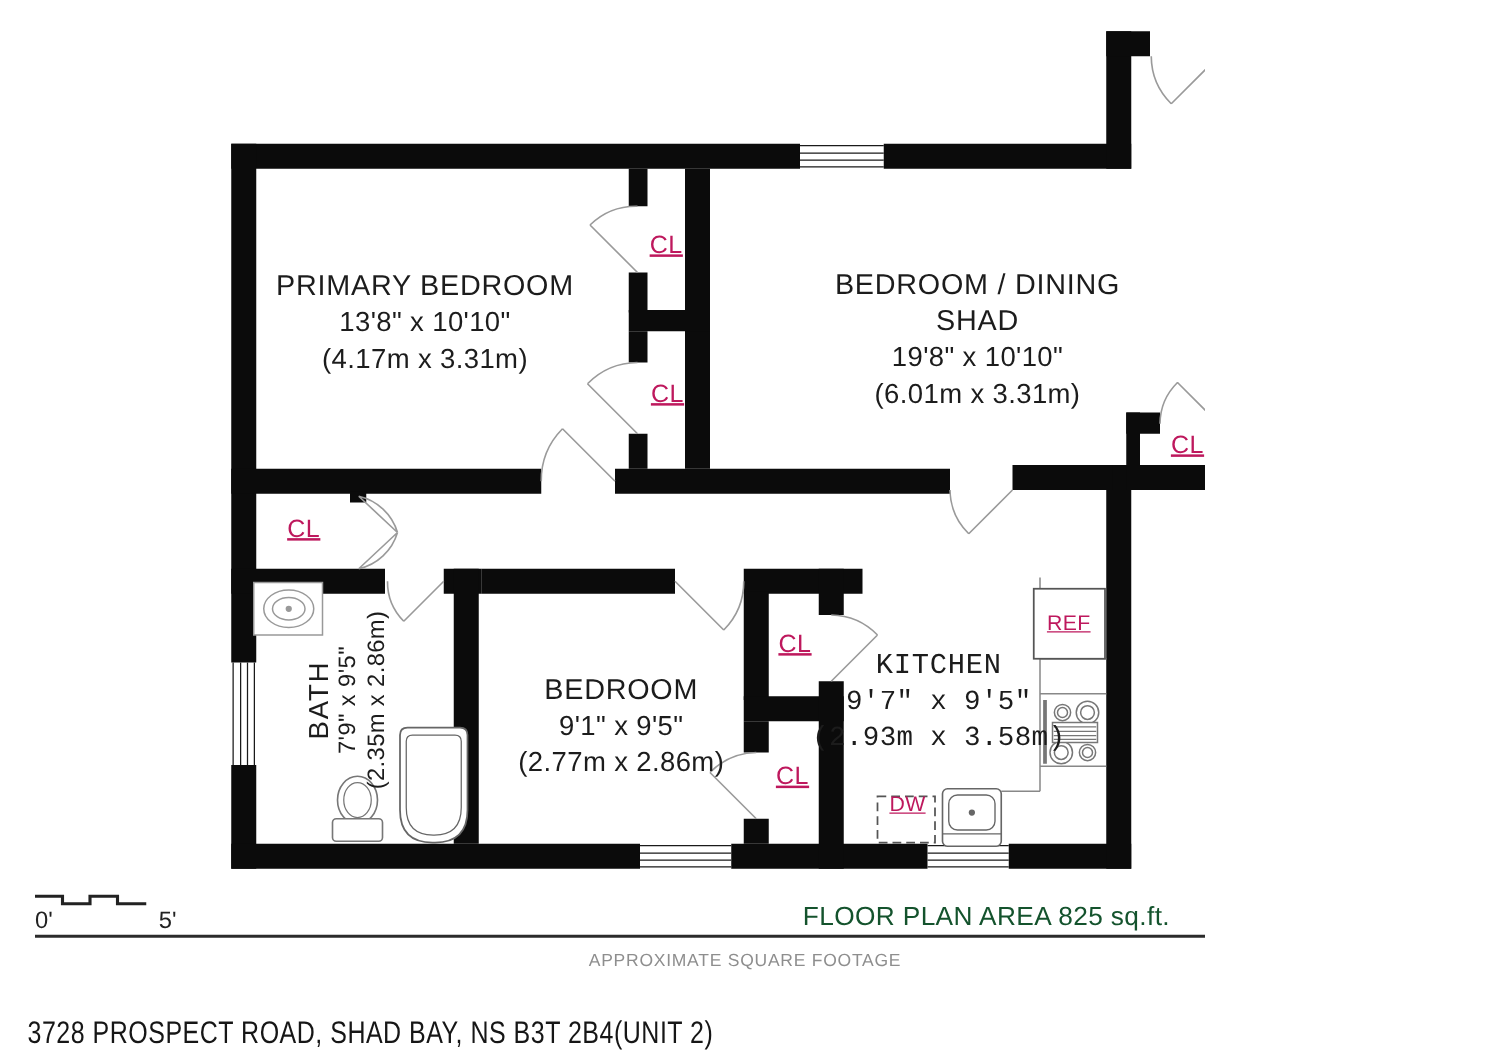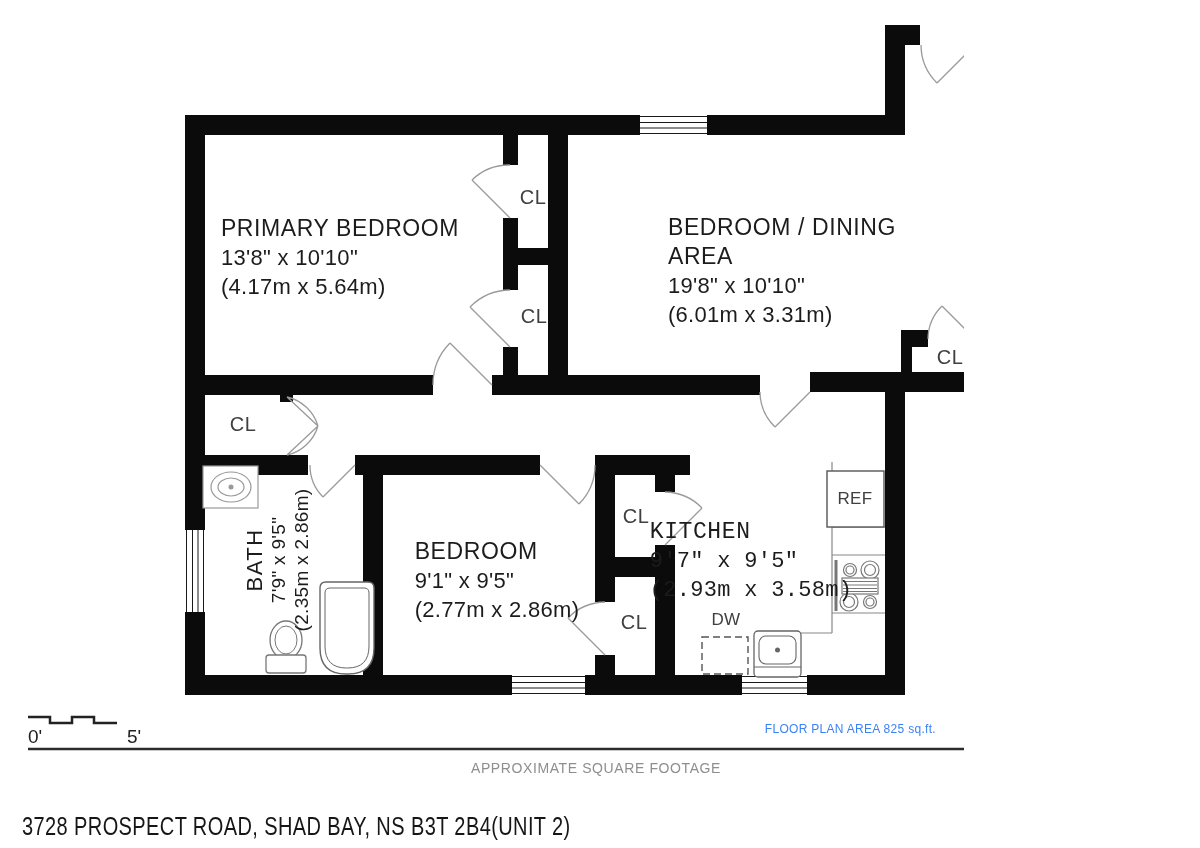--- a/index.html
+++ b/index.html
@@ -3,34 +3,34 @@
 <meta charset="utf-8">
 <style>
   html,body{margin:0;padding:0;background:#fff;}
   .canvas{position:relative;width:964px;height:848px;background:#ffffff;
           font-family:"Liberation Sans",sans-serif;overflow:hidden;}
   .plan-svg{position:absolute;left:0;top:0;}
   .w{fill:#0b0b0b;}
   .win{stroke:#1a1a1a;stroke-width:1;fill:none;}
   .arc{stroke:#9a9a9a;stroke-width:1.3;fill:none;}
   .fix{stroke:#777;stroke-width:1.2;fill:none;}
-  .lbl{position:absolute;transform:translate(-50%,-50%);color:#404040;white-space:nowrap;}
+  .lbl{position:absolute;transform:translate(-50%,-50%);color:#be185d;white-space:nowrap;text-decoration:underline;}
   .cl{font-size:20px;letter-spacing:.5px;}
   .appliance{font-size:17px;letter-spacing:.3px;}
-  .room-block{position:absolute;transform:translateX(-50%);
+  .room-block{position:absolute;transform:translateX(-50%);text-align:center;
               color:#1c1c1c;white-space:nowrap;}
   .room-name{font-size:23px;line-height:29px;letter-spacing:.6px;}
   .room-dims{font-size:22px;line-height:29px;letter-spacing:.3px;}
   .bath-block{position:absolute;left:278px;top:560px;
               transform:translate(-50%,-50%) rotate(-90deg);
               text-align:center;white-space:nowrap;color:#1c1c1c;}
   .bath-name{font-size:22px;line-height:24px;letter-spacing:1.5px;}
   .bath-dims{font-size:19px;line-height:23px;letter-spacing:.3px;}
   .scale-label{position:absolute;font-size:19px;color:#222;}
-  .area-note{position:absolute;top:722px;right:28px;font-size:12px;color:#3b82f6;letter-spacing:.3px;}
+  .area-note{position:absolute;top:722px;right:28px;font-size:21px;color:#14532d;letter-spacing:.3px;}
   .note{position:absolute;left:596px;transform:translateX(-50%);font-size:14px;
         color:#8e8e8e;letter-spacing:.6px;white-space:nowrap;}
   .note1{top:760px;}
   .note2{top:785px;}
   .address{position:absolute;left:22px;top:812px;font-size:25px;color:#161616;
            letter-spacing:.5px;transform:scaleX(.8);transform-origin:left center;white-space:nowrap;}
 </style>
 </head>
 <body>
 
@@ -150,26 +150,26 @@
       <path d="M29 25 V13 L38 4 L47 13 V25" fill="none" stroke="#b9b9b9" stroke-width="2.5"></path>
       <text x="50" y="25" font-size="24" letter-spacing="-1" font-family="Liberation Sans, sans-serif">ar</text>
       <text x="38" y="32" font-size="4.2" text-anchor="middle" font-family="Liberation Sans, sans-serif">NOVA SCOTIA ASSOCIATION</text>
       <text x="38" y="37.5" font-size="4.2" text-anchor="middle" font-family="Liberation Sans, sans-serif">OF REALTORS</text>
     </g>
   </svg>
 
   <div class="room-block" style="left:340px;top:214px;">
     <div class="room-name">PRIMARY BEDROOM</div>
     <div class="room-dims">13'8" x 10'10"</div>
-    <div class="room-dims">(4.17m x 5.64m)</div>
+    <div class="room-dims">(4.17m x 3.31m)</div>
   </div>
 
   <div class="room-block" style="left:782px;top:213px;">
     <div class="room-name">BEDROOM / DINING</div>
-    <div class="room-name">AREA</div>
+    <div class="room-name">SHAD</div>
     <div class="room-dims">19'8" x 10'10"</div>
     <div class="room-dims">(6.01m x 3.31m)</div>
   </div>
 
   <div class="room-block" style="left:497px;top:517px;margin-top:20px;">
     <div class="room-name">BEDROOM</div>
     <div class="room-dims">9'1" x 9'5"</div>
     <div class="room-dims">(2.77m x 2.86m)</div>
   </div>
 
@@ -185,21 +185,21 @@
     <div class="bath-dims">(2.35m x 2.86m)</div>
   </div>
 
   <div class="lbl cl" style="left:533px;top:197px;">CL</div>
   <div class="lbl cl" style="left:534px;top:316px;">CL</div>
   <div class="lbl cl" style="left:243px;top:424px;">CL</div>
   <div class="lbl cl" style="left:950px;top:357px;">CL</div>
   <div class="lbl cl" style="left:636px;top:516px;">CL</div>
   <div class="lbl cl" style="left:634px;top:622px;">CL</div>
   <div class="lbl appliance" style="left:855px;top:499px;">REF</div>
-  <div class="lbl appliance" style="left:726px;top:620px;">DW</div>
+  <div class="lbl appliance" style="left:726px;top:644px;">DW</div>
 
   <div class="scale-label" style="left:28px;top:726px;">0'</div>
   <div class="scale-label" style="left:127px;top:726px;">5'</div>
   <div class="area-note">FLOOR PLAN AREA 825 sq.ft.</div>
   <div class="note note1">APPROXIMATE SQUARE FOOTAGE</div>
   <div class="address">3728 PROSPECT ROAD, SHAD BAY, NS B3T 2B4(UNIT 2)</div>
 
 </div>
 
 </body></html>

